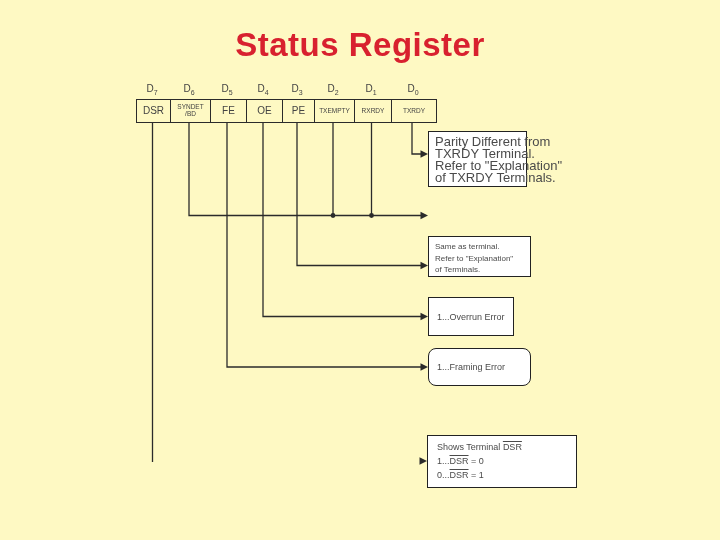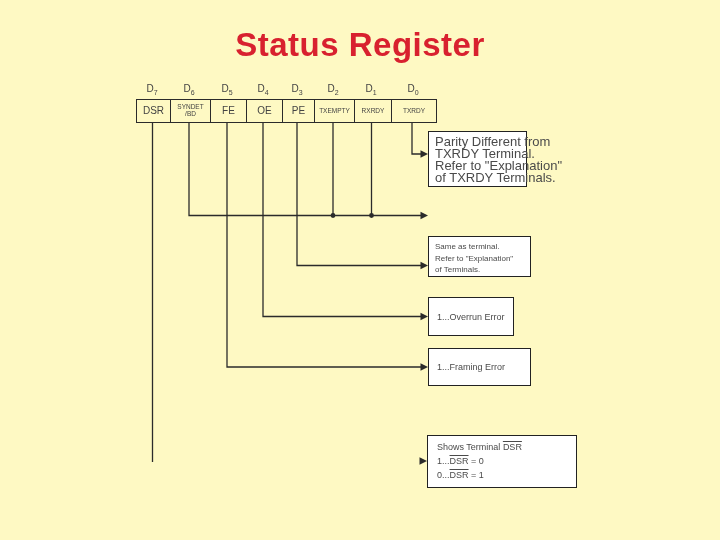--- a/index.html
+++ b/index.html
@@ -39,21 +39,21 @@
   
   .callout{
     position:absolute;border:1.5px solid #222;box-sizing:border-box;
     background:#fff;color:#4a4a4a;
   }
   .callout .ln{white-space:nowrap;}
   .b1{left:428px;top:131px;width:99px;height:56px;padding:4px 0 0 6px;font-size:13px;line-height:12px;}
   .b2{left:428px;top:196px;width:103px;height:41px;padding:4px 0 0 6px;font-size:8px;line-height:11.5px;margin-top:40px;}
   .b3{left:428px;top:246px;width:103px;height:39px;font-size:9px;display:flex;align-items:center;padding-left:8px;}
   .b4{left:428px;top:297px;width:86px;height:39px;font-size:9px;display:flex;align-items:center;padding-left:8px;}
-  .b5{left:428px;top:348px;width:103px;height:38px;font-size:9px;display:flex;align-items:center;padding-left:8px;}
+  .b5{left:428px;top:348px;width:103px;height:38px;font-size:9px;display:flex;align-items:center;padding-left:8px;border-radius:8px;}
   .b6{left:427px;top:435px;width:150px;height:53px;padding:4px 0 0 9px;font-size:9px;line-height:14px;}
   .ov{text-decoration:overline;}
   
   .note{
     position:absolute;left:428px;top:398px;font-size:9px;line-height:14px;
     color:#4a4a4a;white-space:nowrap;
   }
   .note b{color:#141414;font-weight:bold;}
   .note .ln2{margin-left:24px;}
 </style>

